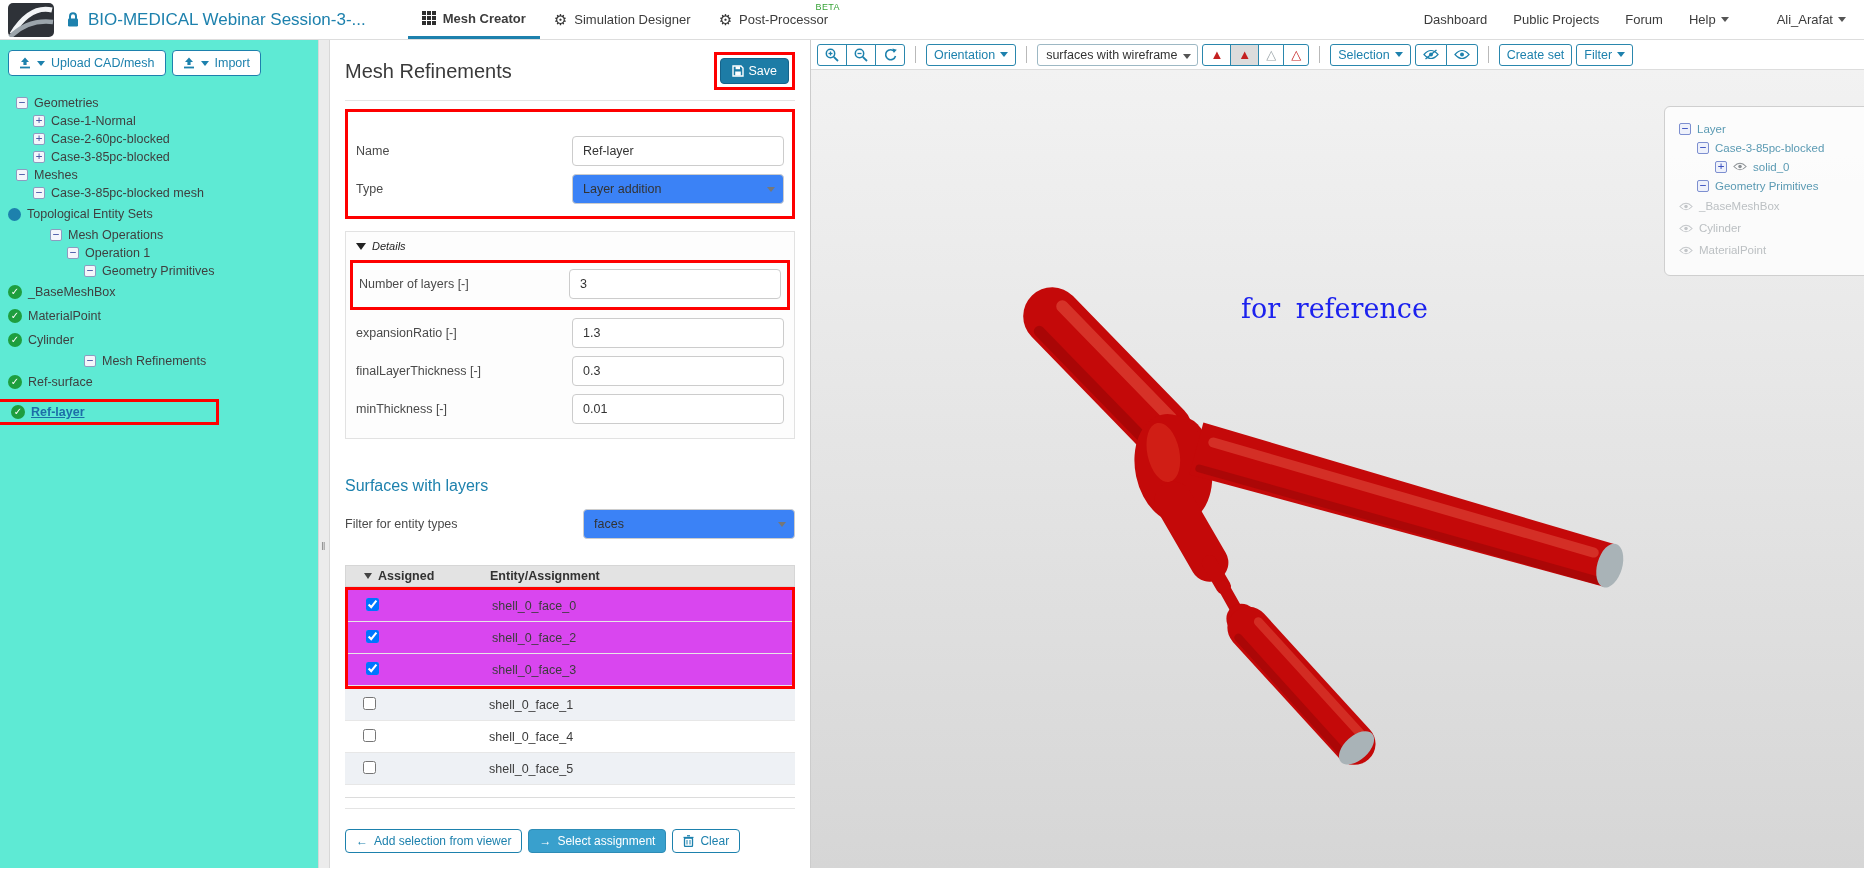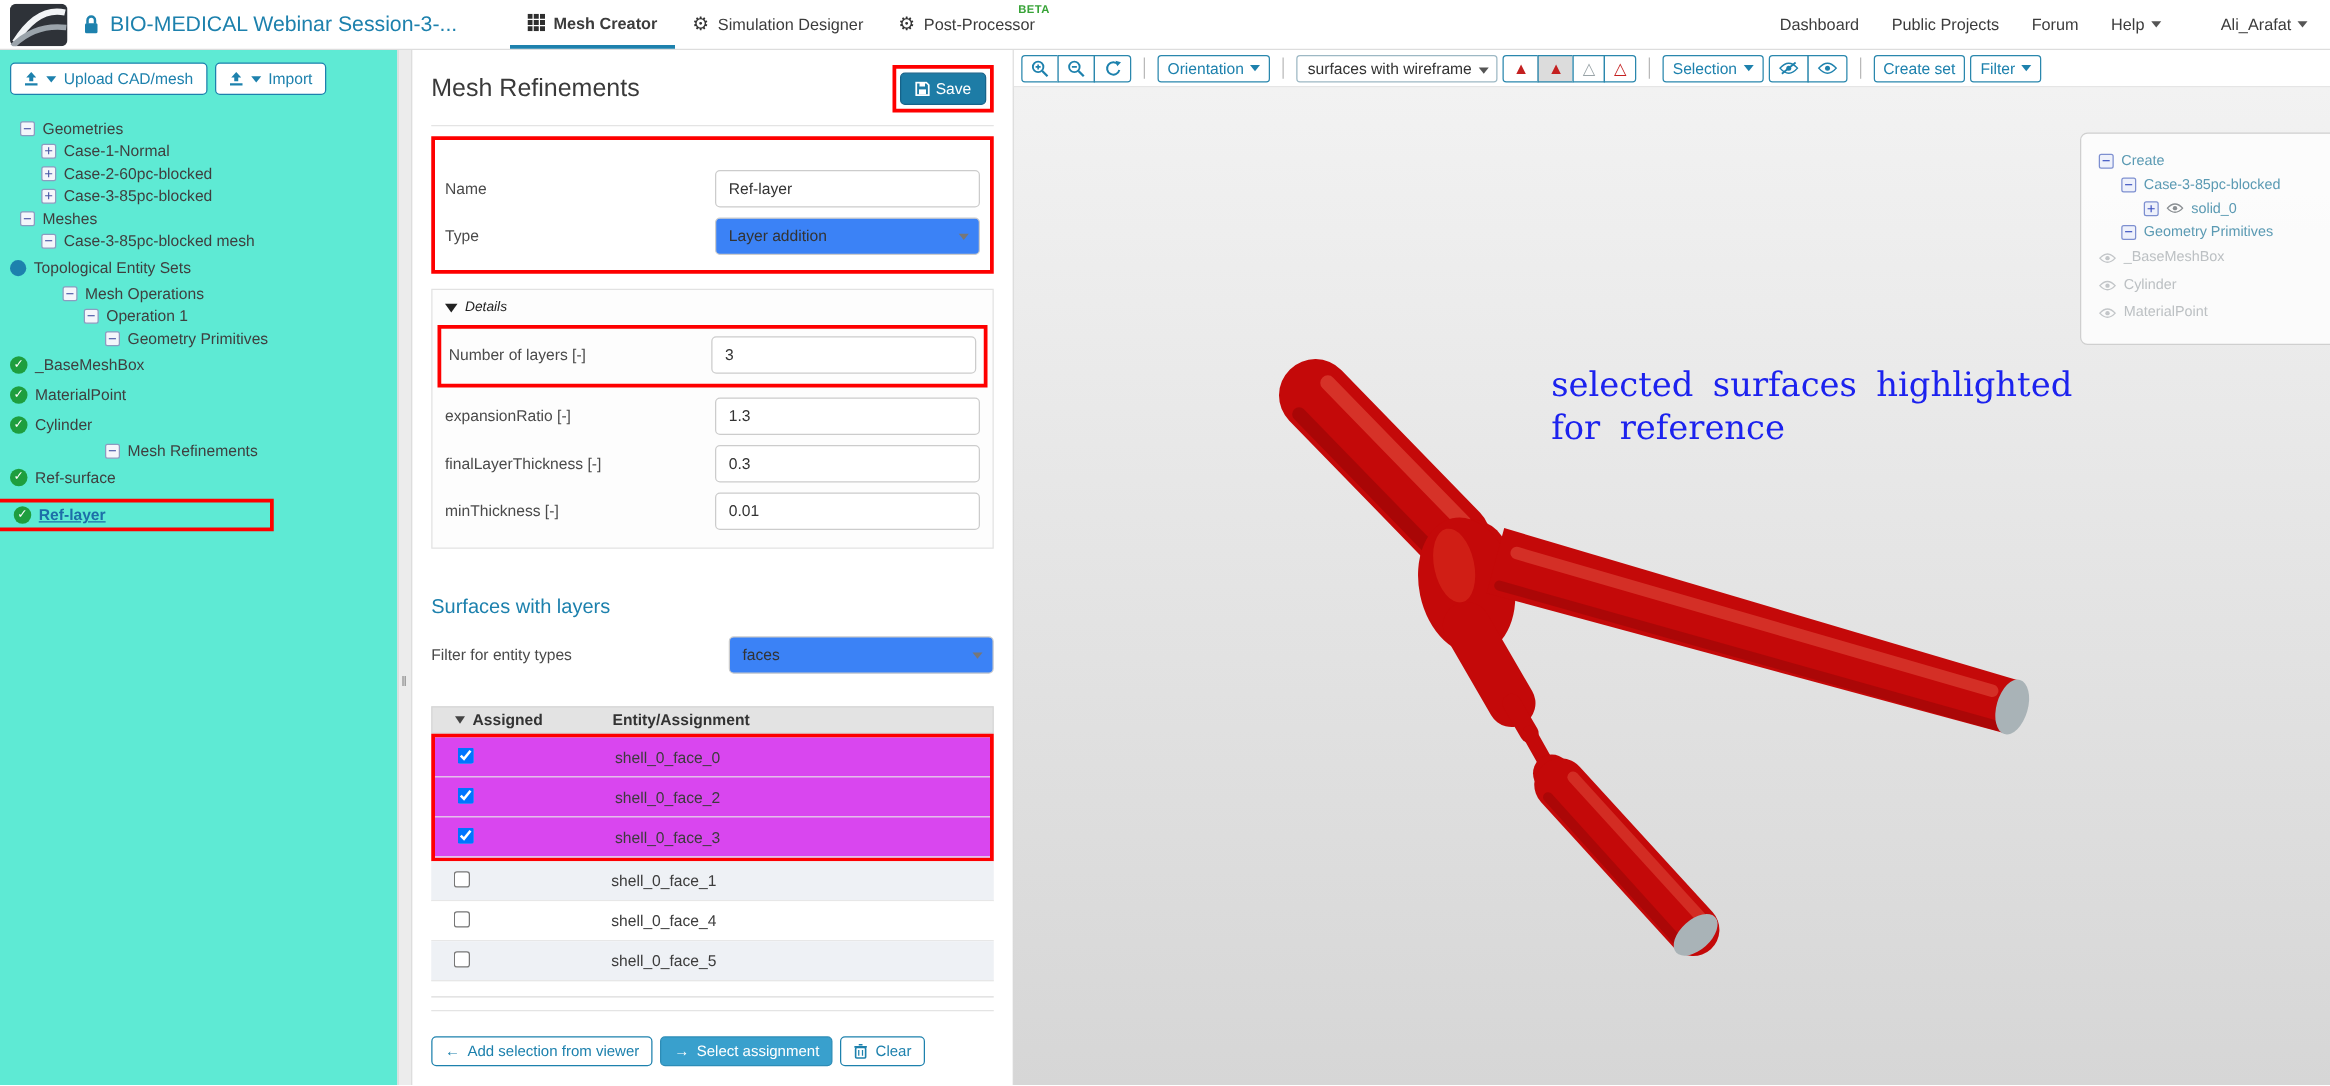--- a/index.html
+++ b/index.html
@@ -8,21 +8,21 @@
 
   
   .navbar { height:40px; display:flex; align-items:center; border-bottom:1px solid #ddd; background:#fff; padding-left:8px; position:relative; }
   .logo { width:46px; height:34px; margin-right:12px; }
   .lock { margin-right:8px; display:flex; align-items:center; }
   .proj-title { font-size:17px; color:#1d81ad; white-space:nowrap; }
   .tabs { display:flex; align-items:stretch; height:100%; margin-left:42px; }
   .tab { display:flex; align-items:center; gap:7px; padding:0 14px; font-size:13px; color:#3c3c3c; position:relative; cursor:pointer; }
   .tab.active { border-bottom:3px solid #1d81ad; font-weight:bold; }
   .gear-glyph { font-size:15px; color:#333; line-height:1; }
-  .beta { position:absolute; top:2px; right:2px; font-size:9px; font-weight:bold; color:#37a337; letter-spacing:.4px; }
+  .beta { position:absolute; top:2px; right:2px; font-size:9px; font-weight:normal; color:#37a337; letter-spacing:.4px; }
   .nav-right { margin-left:auto; display:flex; align-items:center; gap:26px; padding-right:18px; font-size:13px; color:#3c3c3c; }
   .nav-link { cursor:pointer; display:flex; align-items:center; gap:5px; }
   .caret { width:0; height:0; border-left:4px solid transparent; border-right:4px solid transparent; border-top:5px solid #555; display:inline-block; }
   .caret.teal { border-top-color:#1d81ad; }
   .user { margin-left:22px; }
 
   
   .main { display:flex; height:828px; }
 
   
@@ -499,28 +499,27 @@
         <line x1="412" y1="516" x2="425" y2="539" stroke="#c40909" stroke-width="12" stroke-linecap="round"></line>
         <circle cx="430" cy="548" r="15" fill="#c40909"></circle>
 
         <line x1="437" y1="557" x2="543" y2="673" stroke="#c40909" stroke-width="42" stroke-linecap="round"></line>
         <line x1="447" y1="551" x2="549" y2="663" stroke="#e0493a" stroke-width="9" stroke-linecap="round" opacity="0.55"></line>
         <line x1="427" y1="567" x2="531" y2="682" stroke="#8f0505" stroke-width="8" stroke-linecap="round" opacity="0.45"></line>
         <ellipse cx="545" cy="677" rx="12" ry="21" fill="#a9b3b7" transform="rotate(48 545 677)"></ellipse>
       </svg>
 
       <div class="annotation">
-        <div>selected surfaces highlighted</div>
         <div>for reference</div>
       </div>
 
       <div class="scene-tree">
         <div class="srow sd0">
             <span class="exp blue">−</span>
-            <span>Create</span>
+            <span>Layer</span>
           </div>
         <div class="srow sd1">
             <span class="exp blue">−</span>
             <span>Case-3-85pc-blocked</span>
           </div>
         <div class="srow sd2">
           <span class="exp blue">+</span>
           <span class="eye-ic">
               <svg width="14" height="9" viewBox="0 0 16 10">
                 <path d="M1 5 Q8 -2.5 15 5 Q8 12.5 1 5 Z" fill="none" stroke="#8a8f93" stroke-width="1.2"></path>

